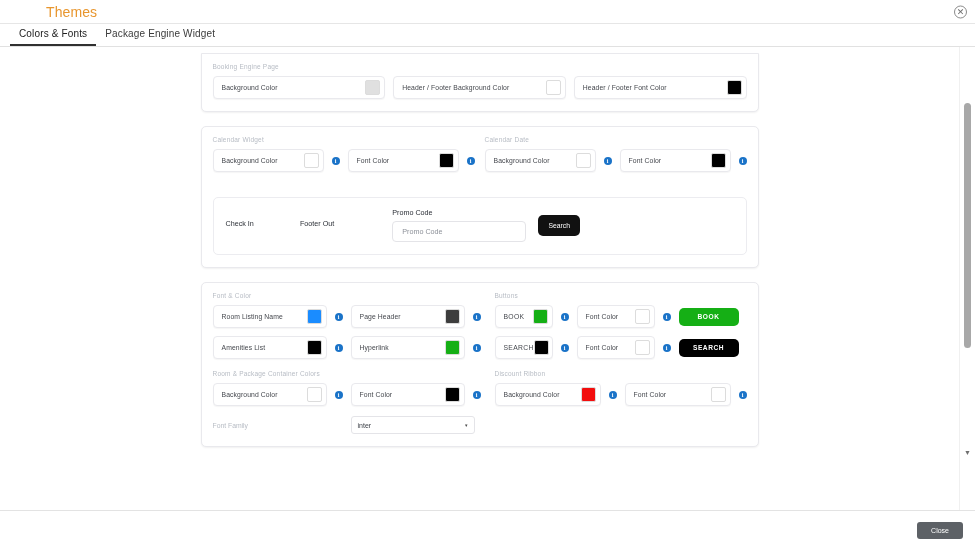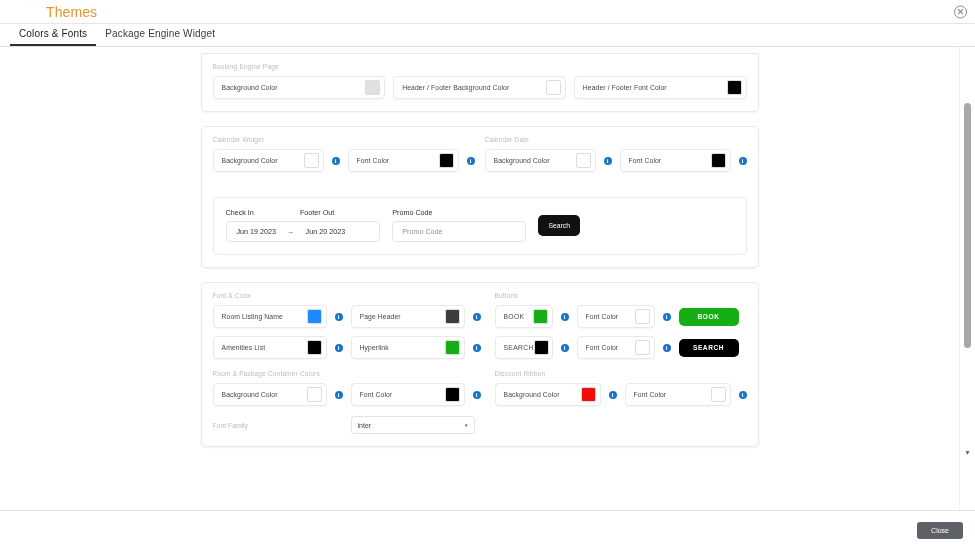--- a/index.html
+++ b/index.html
@@ -313,25 +313,20 @@
             </div>
           </div>
         </div>
 
         <div class="preview">
           <div class="fieldgroup">
             <div class="caps-2">
               <span class="cap">Check In</span>
               <span class="cap">Footer Out</span>
             </div>
-            <div class="daterange">
-              <span class="d">Jun 19 2023</span>
-              <span class="arrow">→</span>
-              <span class="d">Jun 20 2023</span>
-            </div>
           </div>
 
           <div class="fieldgroup">
             <span class="cap">Promo Code</span>
             <div class="promo-input">Promo Code</div>
           </div>
 
           <div class="searchbtn">Search</div>
         </div>
       </div>

